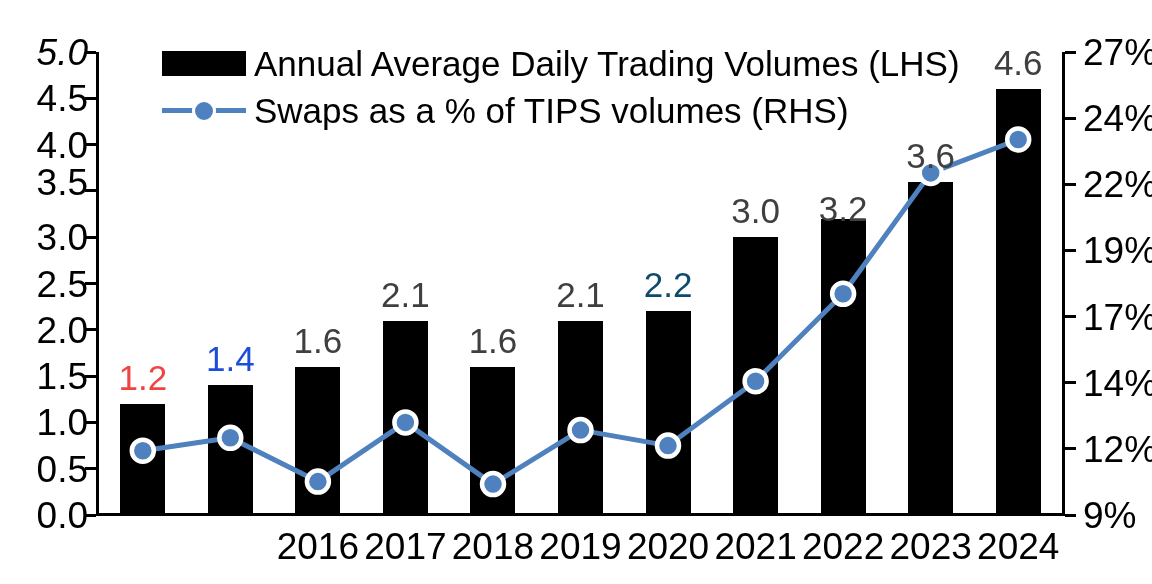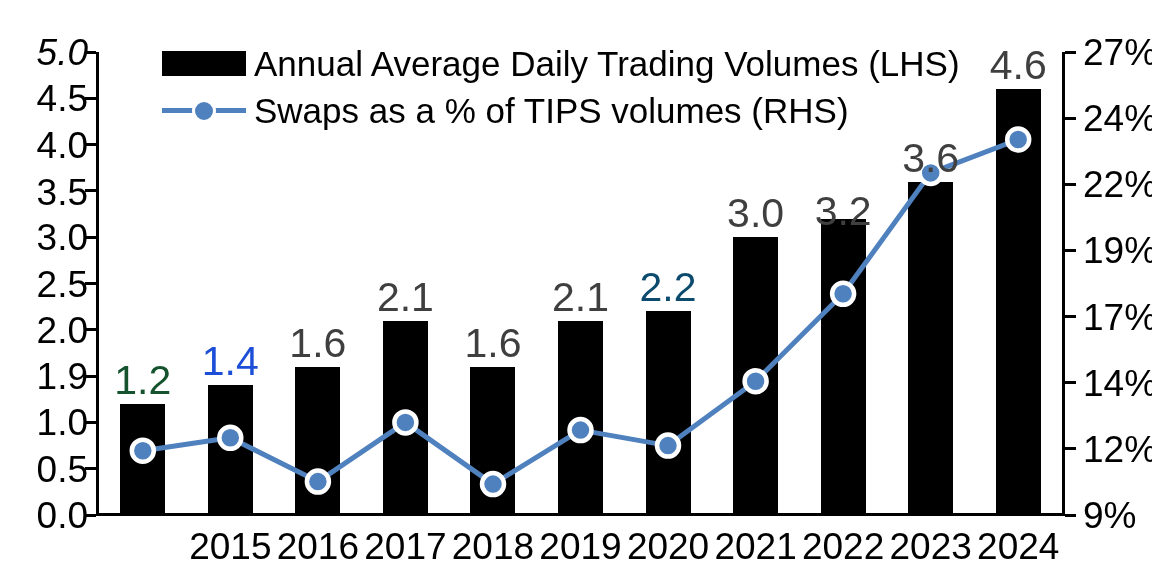--- a/index.html
+++ b/index.html
@@ -95,21 +95,21 @@
   }
 
   .bar {
     position: absolute;
     background: #000000;
     bottom: 0;
   }
 
   .bar-label {
     position: absolute;
-    font-size: 41px;
+    font-size: 35px;
     color: #3f3f3f;
     line-height: 1;
     text-align: center;
     transform: translateX(-50%);
     white-space: nowrap;
   }
 
   #line-layer {
     position: absolute;
     left: 0;
@@ -203,25 +203,25 @@
 </style>
 </head>
 <body>
 
 <div id="chart-root">
 
   <div id="y-left-axis-labels">
       <div class="axis-label y-left-label" style="top: 515px;">0.0</div>
       <div class="axis-label y-left-label" style="top: 468.7px;">0.5</div>
       <div class="axis-label y-left-label" style="top: 422.4px;">1.0</div>
-      <div class="axis-label y-left-label" style="top: 376.1px;">1.9</div>
+      <div class="axis-label y-left-label" style="top: 376.1px;">1.5</div>
       <div class="axis-label y-left-label" style="top: 329.8px;">2.0</div>
       <div class="axis-label y-left-label" style="top: 283.5px;">2.5</div>
       <div class="axis-label y-left-label" style="top: 237.2px;">3.0</div>
-      <div class="axis-label y-left-label" style="top: 192px;">3.5</div>
+      <div class="axis-label y-left-label" style="top: 182px;">3.5</div>
       <div class="axis-label y-left-label" style="top: 144.6px;">4.0</div>
       <div class="axis-label y-left-label" style="top: 98.3px;">4.5</div>
       <div class="axis-label y-left-label" style="top: 52px; font-style: italic;">5.0</div>
     </div>
 
   <div id="y-right-axis-labels">
       <div class="axis-label y-right-label" style="top: 515px;">9%</div>
       <div class="axis-label y-right-label" style="top: 448.857px;">12%</div>
       <div class="axis-label y-right-label" style="top: 382.714px;">14%</div>
       <div class="axis-label y-right-label" style="top: 316.571px;">17%</div>
@@ -301,36 +301,35 @@
           <title>2022: 17.6%</title>
         </circle>
         <circle cx="831.7" cy="120.9" r="11" fill="#4e81bd" stroke="#ffffff" stroke-width="4.5">
           <title>2023: 22.3%</title>
         </circle>
         <circle cx="919.2" cy="87.5" r="11" fill="#4e81bd" stroke="#ffffff" stroke-width="4.5">
           <title>2024: 23.6%</title>
         </circle>
       </svg>
     <div id="bar-labels-layer">
-        <div class="bar-label" style="left: 43.7727px; top: 307.88px; color: #14532d;">1.2</div>
+        <div class="bar-label" style="left: 43.7727px; top: 307.88px; color: #ef4444;">1.2</div>
         <div class="bar-label" style="left: 131.318px; top: 289.36px; color: #1d4ed8;">1.4</div>
         <div class="bar-label" style="left: 218.864px; top: 270.84px; color: rgb(63, 63, 63);">1.6</div>
         <div class="bar-label" style="left: 306.409px; top: 224.54px; color: rgb(63, 63, 63);">2.1</div>
         <div class="bar-label" style="left: 393.955px; top: 270.84px; color: rgb(63, 63, 63);">1.6</div>
         <div class="bar-label" style="left: 481.5px; top: 224.54px; color: rgb(63, 63, 63);">2.1</div>
         <div class="bar-label" style="left: 569.045px; top: 215.28px; color: #0c4a6e;">2.2</div>
         <div class="bar-label" style="left: 656.591px; top: 141.2px; color: rgb(63, 63, 63);">3.0</div>
         <div class="bar-label" style="left: 744.136px; top: 122.68px; color: rgb(63, 63, 63); margin-top: 16px;">3.2</div>
         <div class="bar-label" style="left: 831.682px; top: 85.64px; color: rgb(63, 63, 63);">3.6</div>
         <div class="bar-label" style="left: 919.227px; top: -6.96px; color: rgb(63, 63, 63);">4.6</div>
       </div>
   </div>
 
   <div id="x-axis-labels">
-      <div class="x-label" style="left: 131.318px;">2015</div>
       <div class="x-label" style="left: 218.864px;">2016</div>
       <div class="x-label" style="left: 306.409px;">2017</div>
       <div class="x-label" style="left: 393.955px;">2018</div>
       <div class="x-label" style="left: 481.5px;">2019</div>
       <div class="x-label" style="left: 569.045px;">2020</div>
       <div class="x-label" style="left: 656.591px;">2021</div>
       <div class="x-label" style="left: 744.136px;">2022</div>
       <div class="x-label" style="left: 831.682px;">2023</div>
       <div class="x-label" style="left: 919.227px;">2024</div>
     </div>

